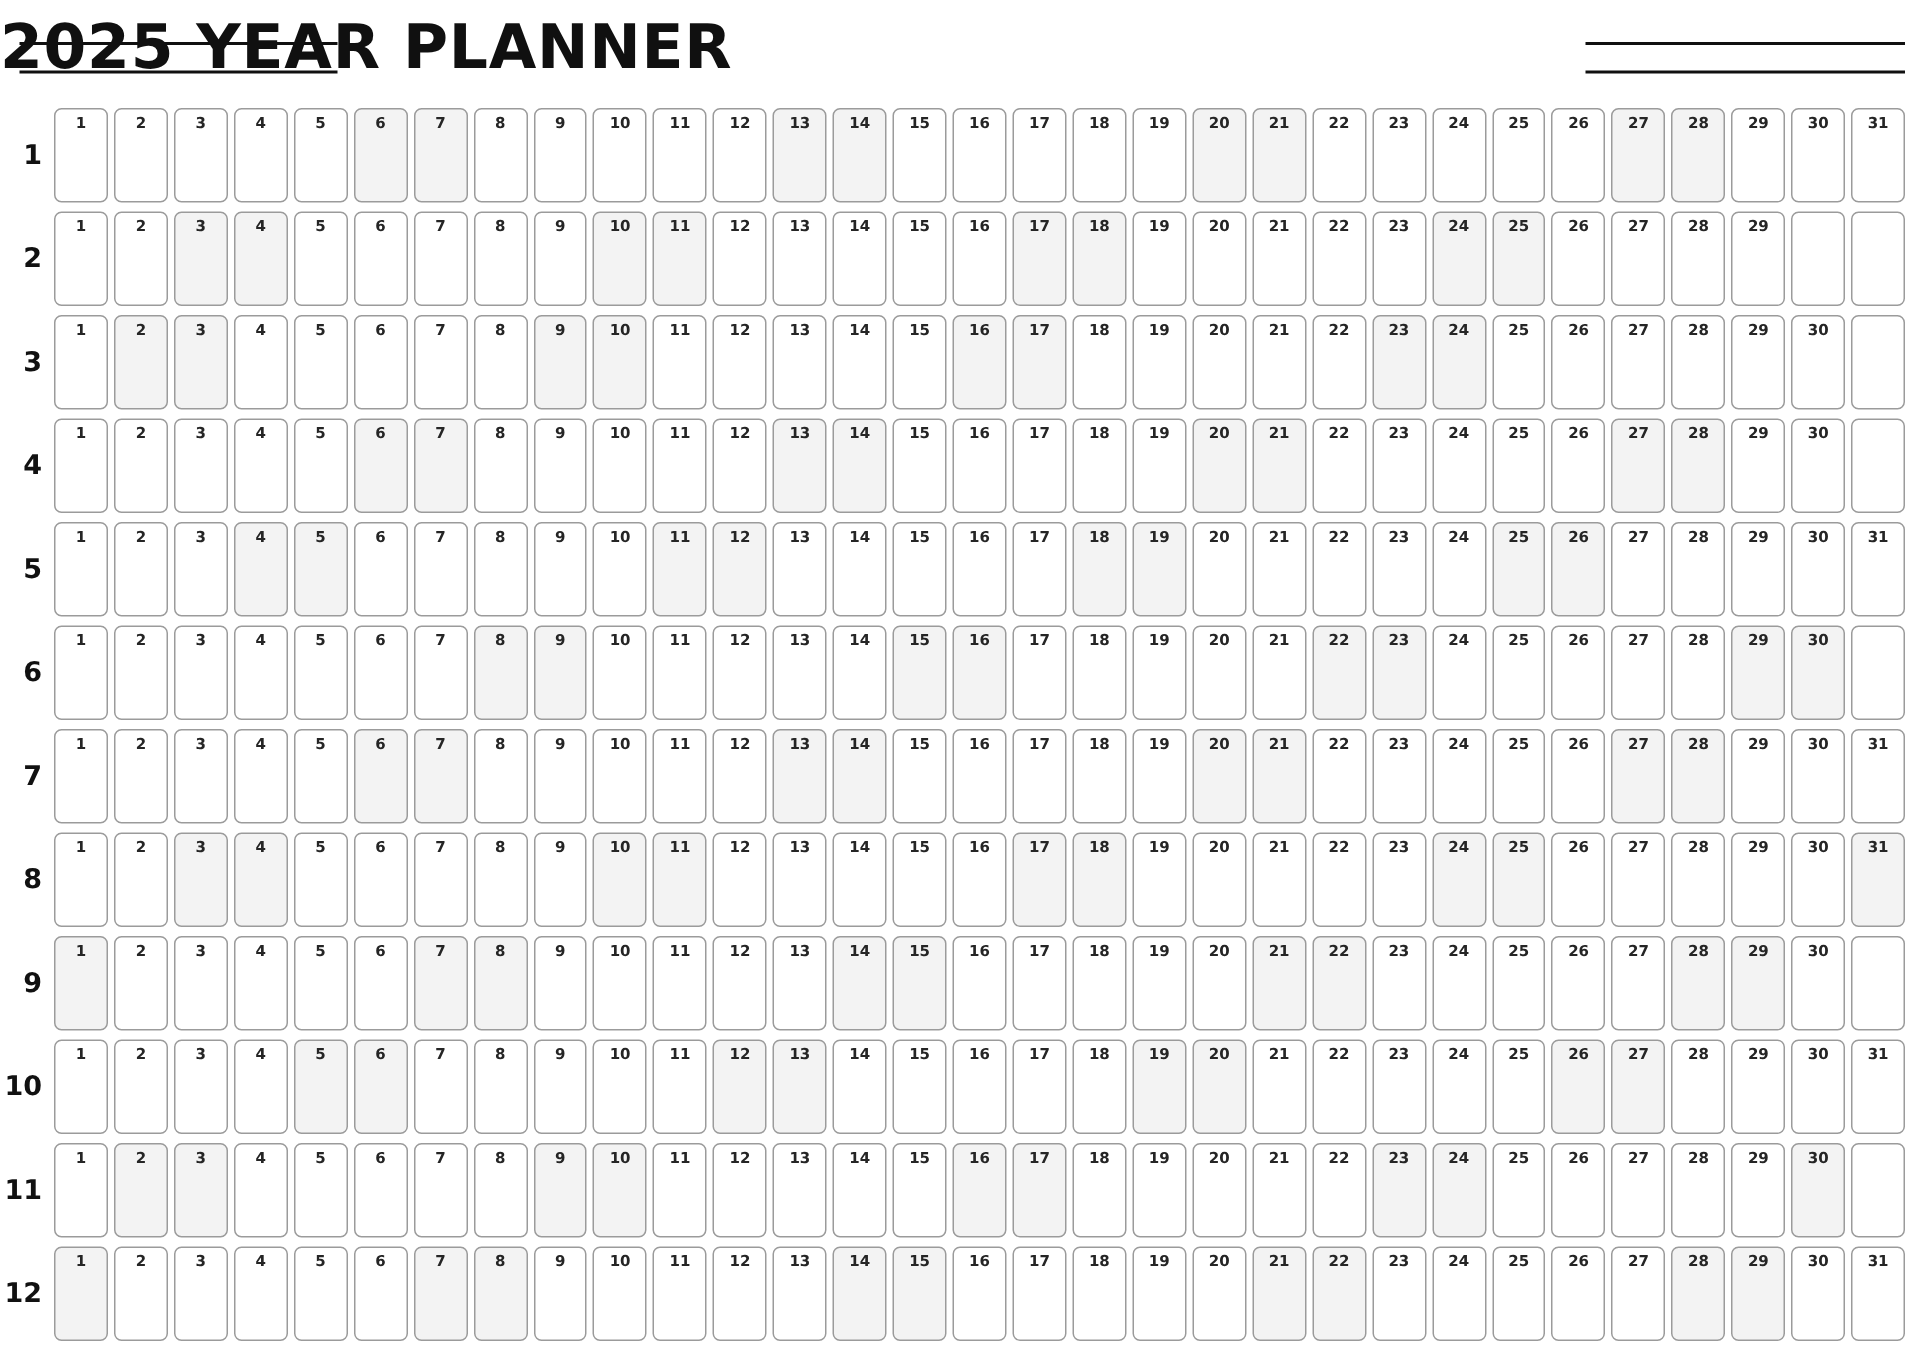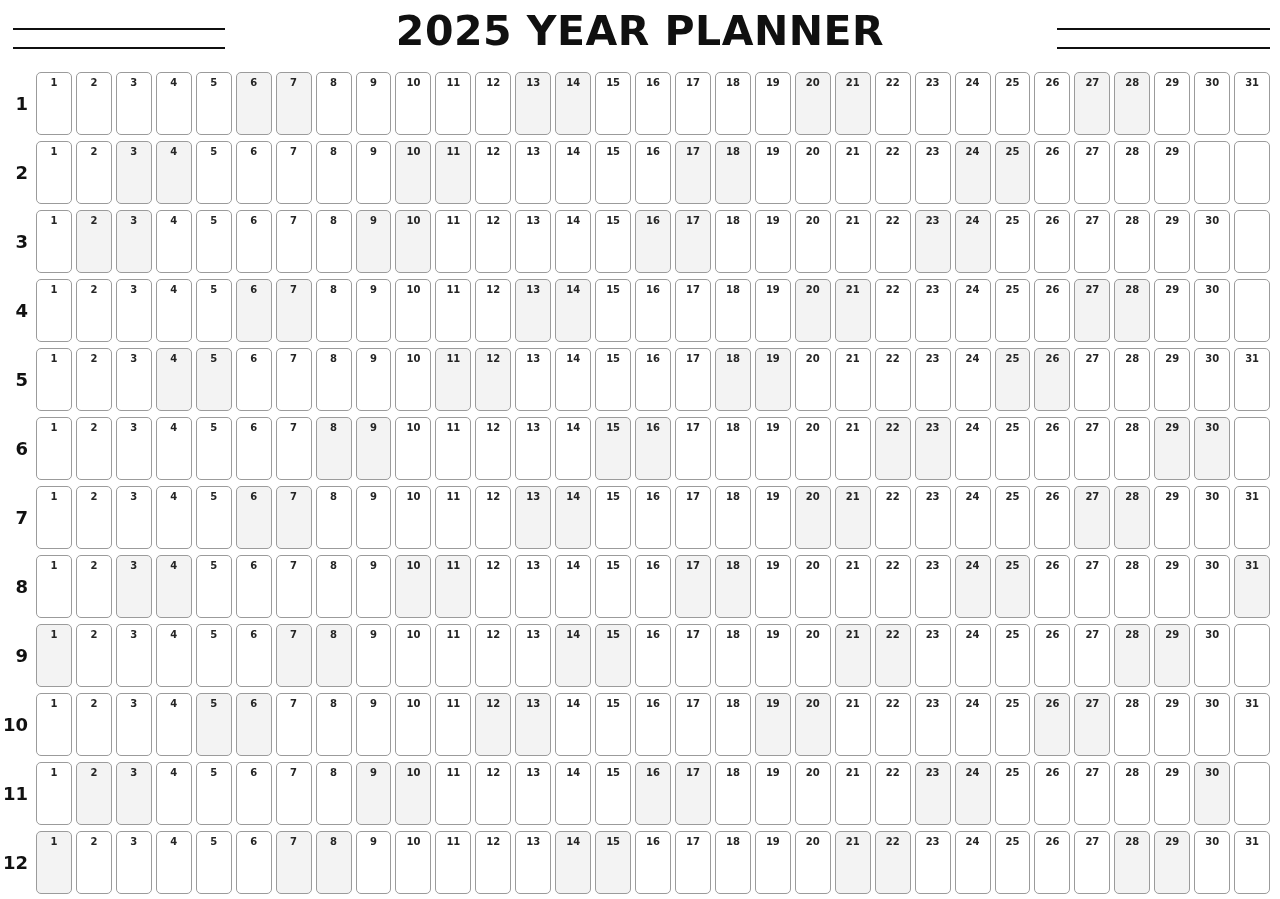--- a/index.html
+++ b/index.html
@@ -11,21 +11,21 @@
     overflow: hidden;
     font-family: "DejaVu Sans", "Liberation Sans", sans-serif;
   }
   .header {
     position: relative;
     height: 72px;
   }
   .title {
     margin: 0;
     padding-top: 9px;
-    text-align: center;
+    text-align: left;
     font-size: 41px;
     font-weight: 800;
     letter-spacing: 0.5px;
     color: #101010;
     line-height: 1.1;
   }
   .rule-group {
     position: absolute;
     top: 28px;
   }

